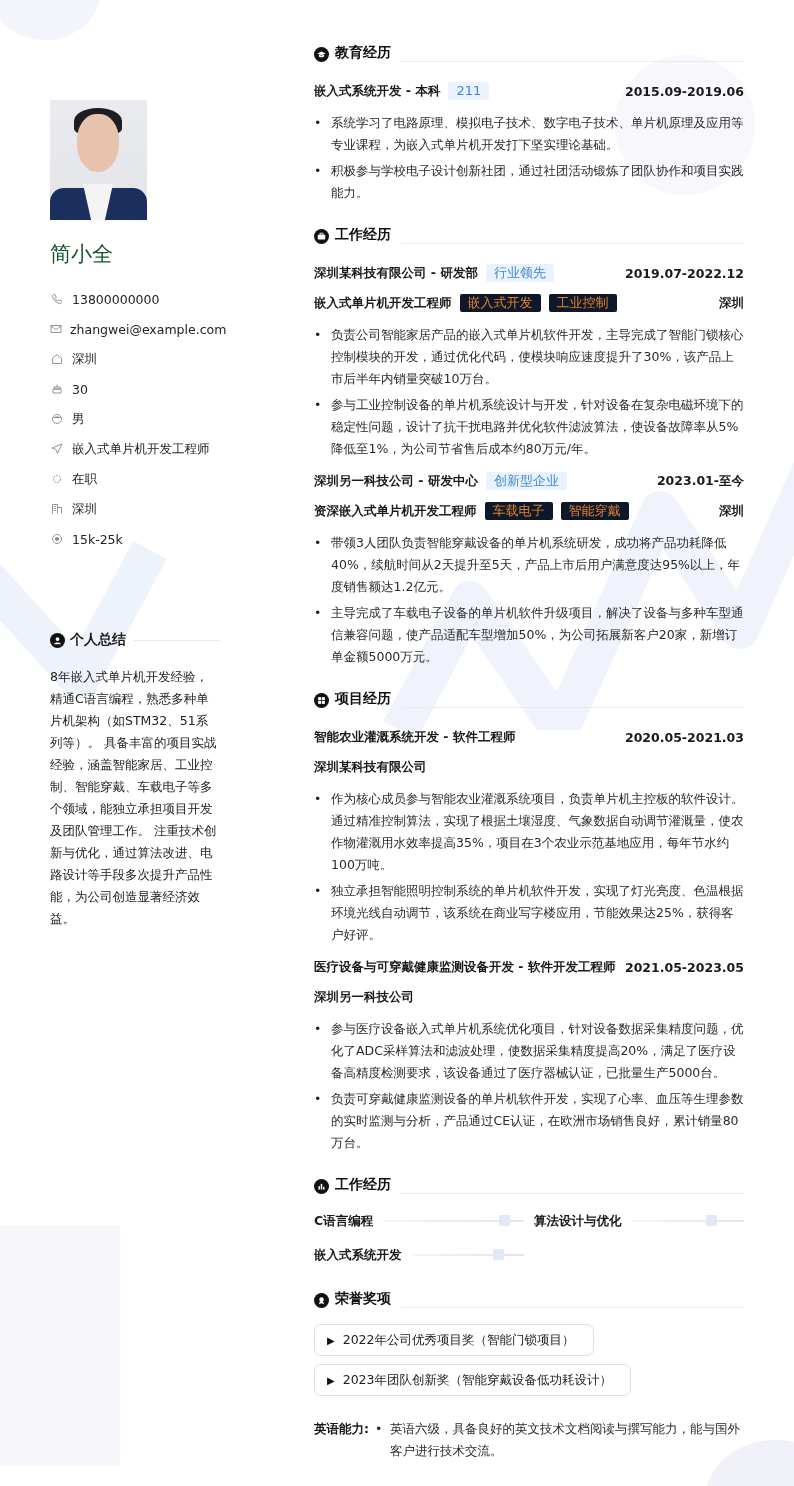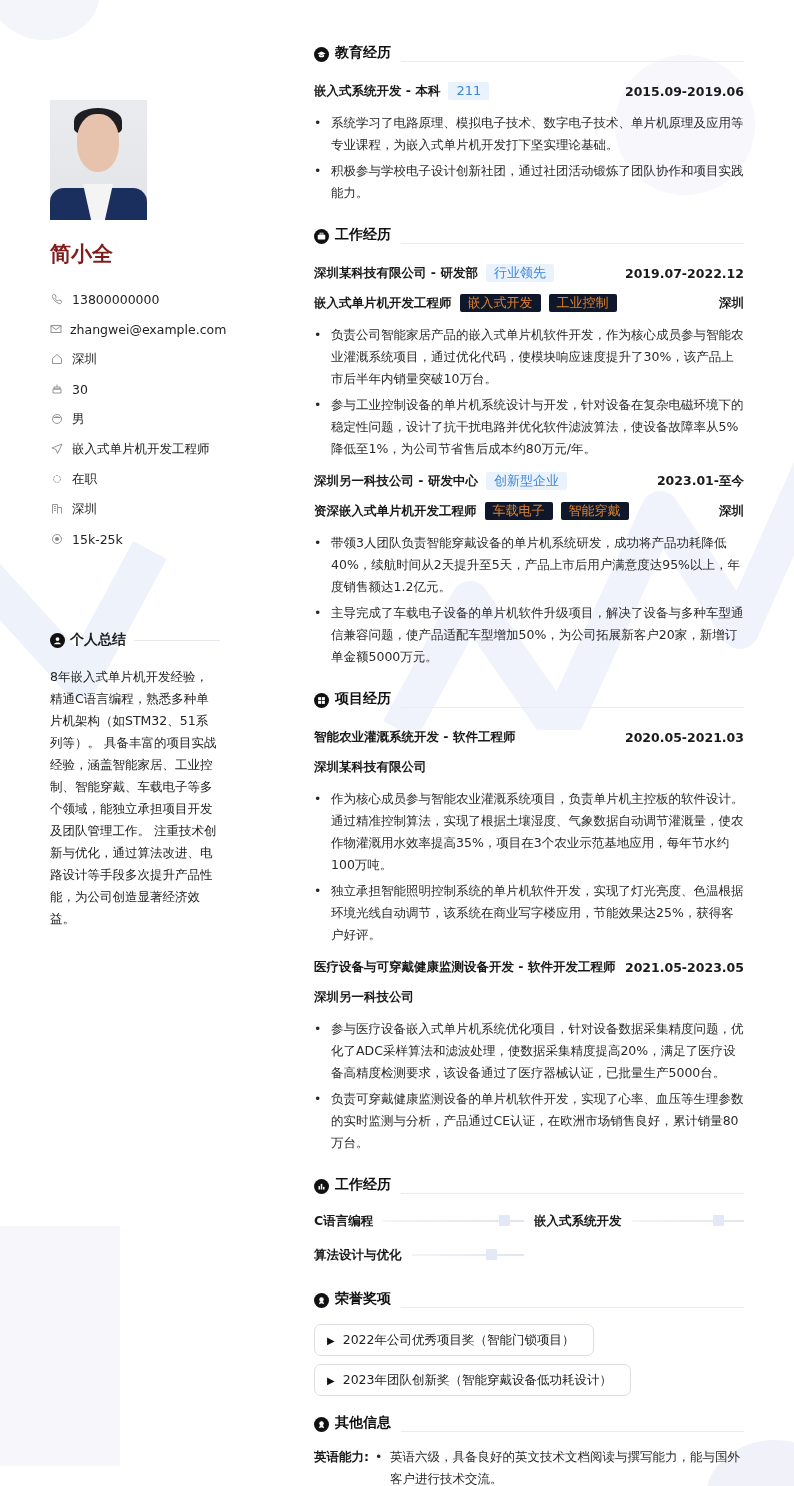--- a/index.html
+++ b/index.html
@@ -11,21 +11,21 @@
   .bg-circle-br { left: 705px; top: 1440px; width: 140px; height: 120px; border-radius: 50%; background: #f1f2f9; }
   .bg-circle-edu { left: 615px; top: 55px; width: 140px; height: 140px; border-radius: 50%; background: #f7f7fc; }
   .bg-zig { left: 0; top: 430px; width: 794px; height: 300px; }
 
   .left { position: absolute; left: 50px; top: 100px; width: 170px; z-index: 1; }
   .photo { width: 97px; height: 120px; background: linear-gradient(#e9ebee, #e2e4e8); position: relative; overflow: hidden; }
   .photo .head { position: absolute; left: 27px; top: 14px; width: 42px; height: 58px; border-radius: 45% 45% 48% 48%; background: #e7c2ac; }
   .photo .hair { position: absolute; left: 24px; top: 8px; width: 48px; height: 26px; border-radius: 50% 50% 20% 20%; background: #1e1e22; }
   .photo .suit { position: absolute; left: 0; top: 88px; width: 97px; height: 40px; background: #1b2f5e; border-radius: 14px 14px 0 0; }
   .photo .shirt { position: absolute; left: 33px; top: 84px; width: 30px; height: 40px; background: #f4f4f4; clip-path: polygon(0 0, 100% 0, 70% 100%, 30% 100%); }
-  .name { margin-top: 20px; font-size: 21px; font-weight: bold; color: #7f1d1d; }
+  .name { margin-top: 20px; font-size: 21px; font-weight: normal; color: #14532d; }
   .info { margin-top: 16px; }
   .info-row { display: flex; align-items: center; height: 30px; font-size: 12.5px; color: #222; }
   .info-row .ic { width: 14px; height: 14px; margin-right: 8px; color: #8a8a8a; display: inline-flex; align-items: center; justify-content: center; }
   .summary-head { display: flex; align-items: center; margin-top: 77px; }
   .summary-head .title { font-size: 14px; font-weight: bold; margin-left: 5px; white-space: nowrap; }
   .summary-head .line { flex: 1; height: 1px; background: #e7e9ee; margin-left: 8px; }
   .summary { margin-top: 17px; font-size: 12.5px; line-height: 22px; color: #222; width: 168px; }
 
   .round-ic { width: 15px; height: 15px; border-radius: 50%; background: #111; display: inline-flex; align-items: center; justify-content: center; flex-shrink: 0; }
 
@@ -227,21 +227,21 @@
         <div class="left-part">
           <span>嵌入式单片机开发工程师</span>
           <span class="tag tag-orange">嵌入式开发</span>
           <span class="tag tag-orange">工业控制</span>
         </div>
         <span class="right-part">深圳</span>
       </div>
       <div class="bullets mt6">
         <div class="bullet">
             <span class="dot">•</span>
-            <span>负责公司智能家居产品的嵌入式单片机软件开发，作为核心成员参与智能农业灌溉系统项目，通过优化代码，使模块响应速度提升了30%，该产品上市后半年内销量突破10万台。</span>
+            <span>负责公司智能家居产品的嵌入式单片机软件开发，主导完成了智能门锁核心控制模块的开发，通过优化代码，使模块响应速度提升了30%，该产品上市后半年内销量突破10万台。</span>
           </div>
         <div class="bullet">
             <span class="dot">•</span>
             <span>参与工业控制设备的单片机系统设计与开发，针对设备在复杂电磁环境下的稳定性问题，设计了抗干扰电路并优化软件滤波算法，使设备故障率从5%降低至1%，为公司节省售后成本约80万元/年。</span>
           </div>
       </div>
     </div>
 
     <div>
       <div class="row mt6">
@@ -340,29 +340,29 @@
       <span class="line"></span>
     </div>
     <div class="skills">
       <div class="skill">
         <span class="lbl">C语言编程</span>
         <span class="track">
             <span class="knob" style="left:82%"></span>
           </span>
       </div>
       <div class="skill">
+        <span class="lbl">算法设计与优化</span>
+        <span class="track">
+            <span class="knob" style="left:66%"></span>
+          </span>
+      </div>
+      <div class="skill">
         <span class="lbl">嵌入式系统开发</span>
         <span class="track">
             <span class="knob" style="left:72%"></span>
-          </span>
-      </div>
-      <div class="skill">
-        <span class="lbl">算法设计与优化</span>
-        <span class="track">
-            <span class="knob" style="left:66%"></span>
           </span>
       </div>
     </div>
   </section>
 
   <section class="mt14">
     <div class="sec-head">
       <span class="round-ic">
           <svg width="9" height="9" viewBox="0 0 24 24">
             <circle cx="12" cy="9" r="6" fill="#fff"></circle>
@@ -378,29 +378,19 @@
             <span>2022年公司优秀项目奖（智能门锁项目）</span>
           </div></div>
       <div><div class="award">
             <span class="tri">▶</span>
             <span>2023年团队创新奖（智能穿戴设备低功耗设计）</span>
           </div></div>
     </div>
   </section>
 
   <section class="mt6">
-    <div class="sec-head">
-      <span class="round-ic">
-          <svg width="9" height="9" viewBox="0 0 24 24">
-            <circle cx="12" cy="9" r="6" fill="#fff"></circle>
-            <path d="M8 14l-3 8 7-3 7 3-3-8z" fill="#fff"></path>
-          </svg>
-        </span>
-      <span class="title">其他信息</span>
-      <span class="line"></span>
-    </div>
     <div class="other">
       <span class="k">英语能力:</span>
       <span class="dot">•</span>
       <span style="padding-left:2px">英语六级，具备良好的英文技术文档阅读与撰写能力，能与国外客户进行技术交流。</span>
     </div>
   </section>
 </main>
 
 </body></html>

